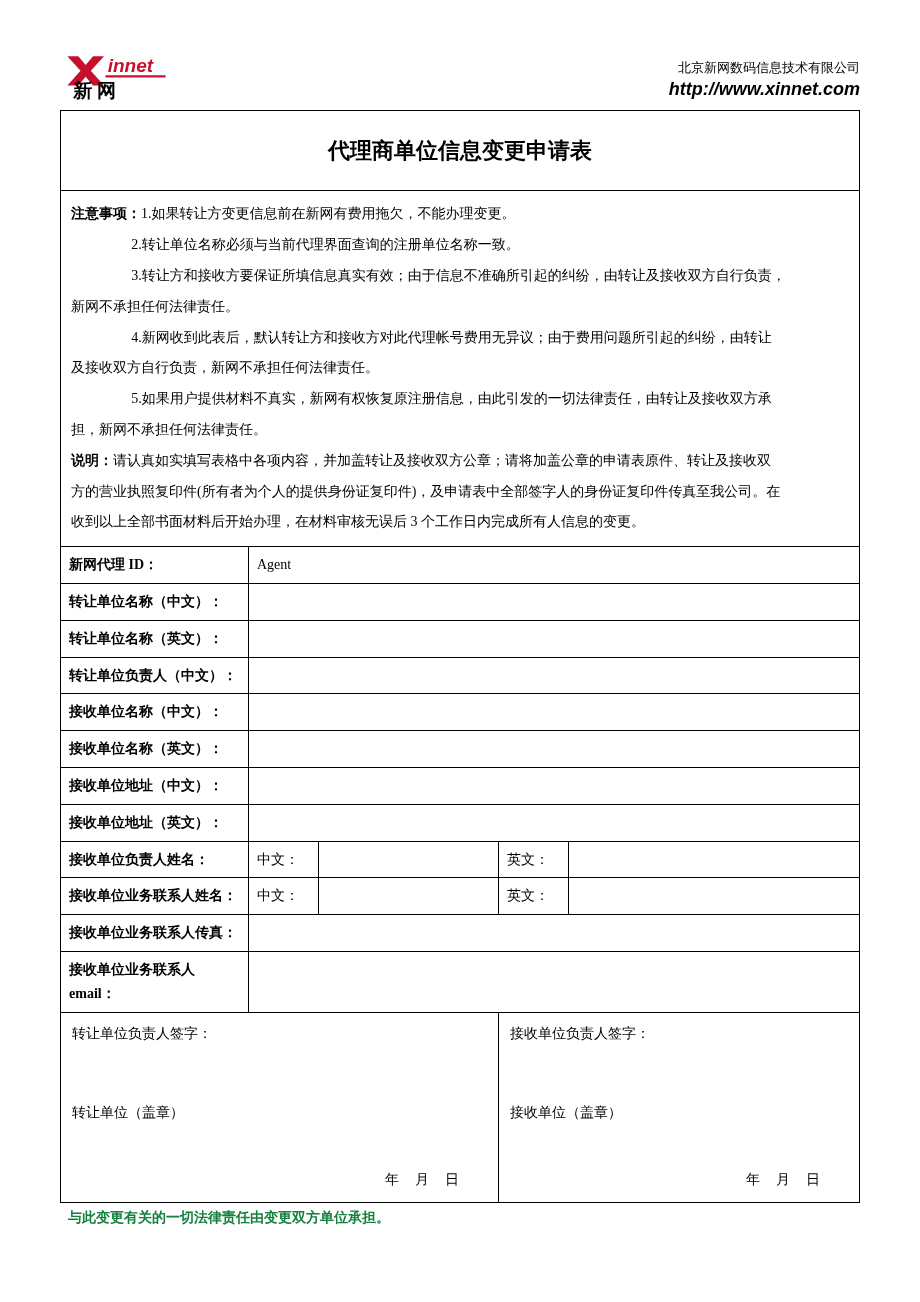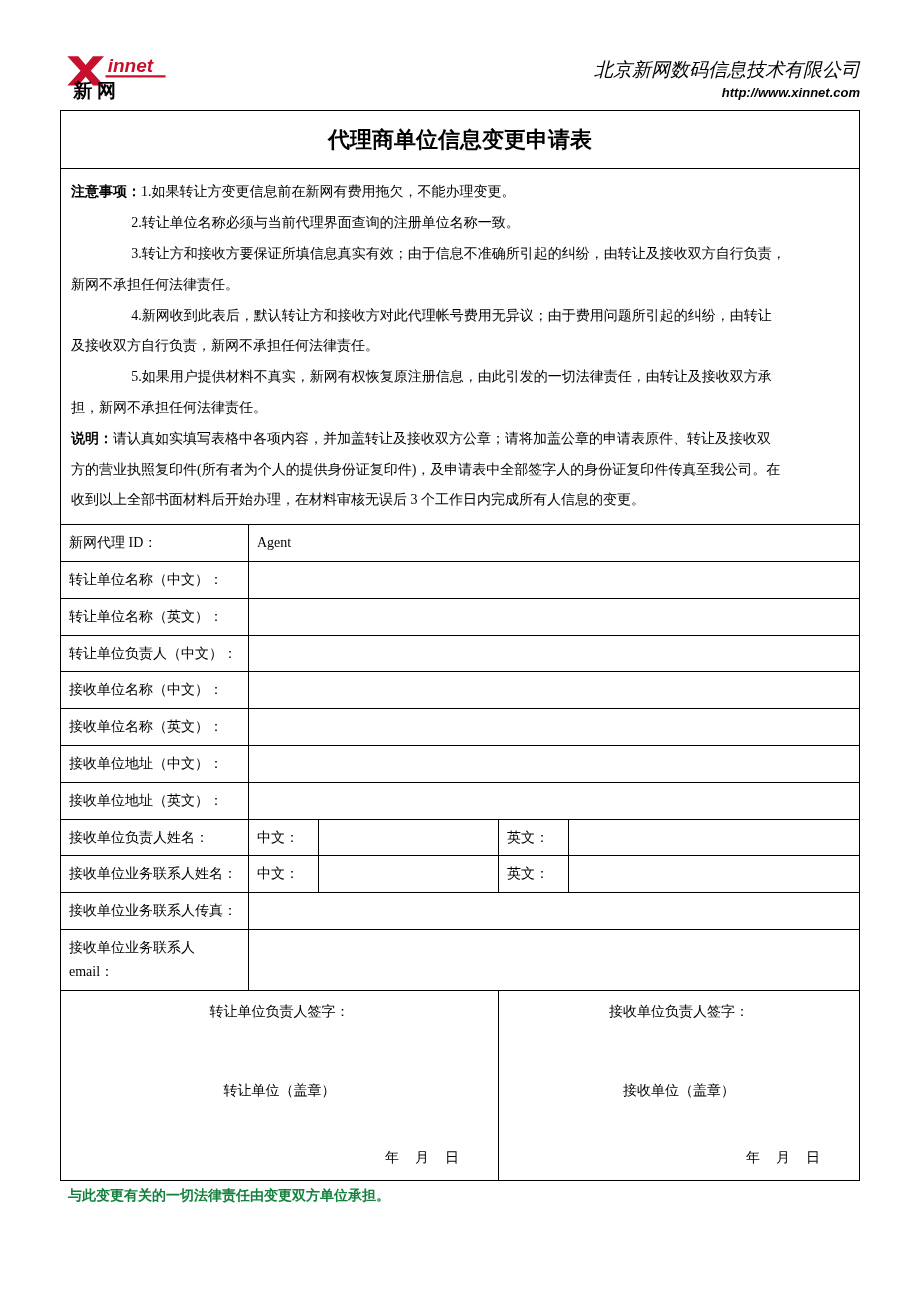--- a/index.html
+++ b/index.html
@@ -20,63 +20,61 @@
     .logo {
       width: 110px;
     }
     .logo svg { display: block; }
     .header-right {
       text-align: right;
       line-height: 1.4;
     }
     .company-name {
       font-family: "KaiTi", "楷体", serif;
-      font-style: italic;
-      font-size: 19px;
+      font-size: 13px;
     }
     .company-url {
       font-family: Arial, sans-serif;
       font-style: italic;
       font-weight: bold;
-      font-size: 13px;
+      font-size: 18px;
     }
     .main-table {
       border-collapse: collapse;
       width: 100%;
     }
     .main-table td {
       border: 1px solid #000;
       padding: 6px 8px;
       vertical-align: middle;
       line-height: 1.7;
     }
     .title-cell {
       text-align: center;
       font-family: "SimHei", "黑体", sans-serif;
       font-size: 22px;
       font-weight: bold;
-      padding: 10px 0 !important;
+      padding: 21px 0 !important;
     }
     .notice-cell {
       line-height: 2.2 !important;
       padding: 8px 10px !important;
       font-size: 14px;
     }
     .notice-cell .bold { font-weight: bold; }
     .notice-cell .line { display: block; }
     .notice-cell .pad { padding-left: 4.3em; display: block; }
-    .label-col { width: 188px; }
+    .label-col { width: 188px; font-weight: bold; }
     .sub-col { width: 70px; }
     .sig-block {
       vertical-align: top !important;
       line-height: 1.9 !important;
       height: 190px;
       position: relative;
-      padding: 8px 4px !important;
-      text-align: center;
+      padding: 8px 11px !important;
     }
     .date-line {
       position: absolute;
       bottom: 8px;
       right: 38px;
       letter-spacing: 1px;
     }
     .footer-note {
       color: #15803d;
       font-weight: bold;

